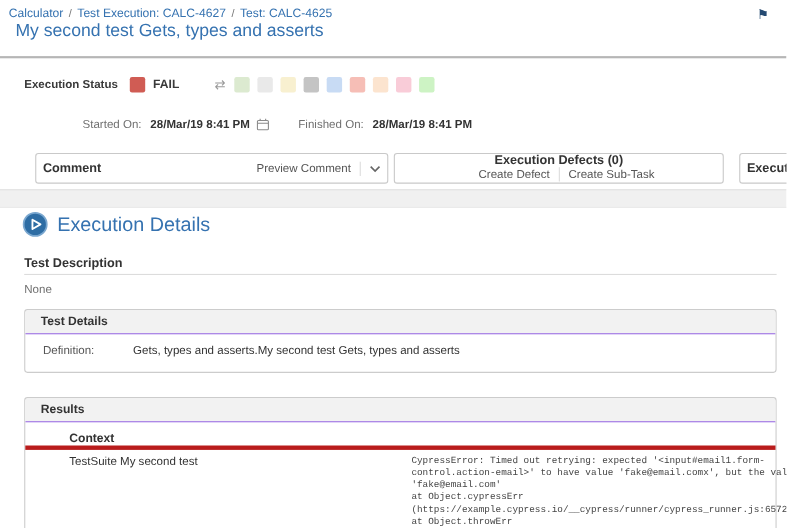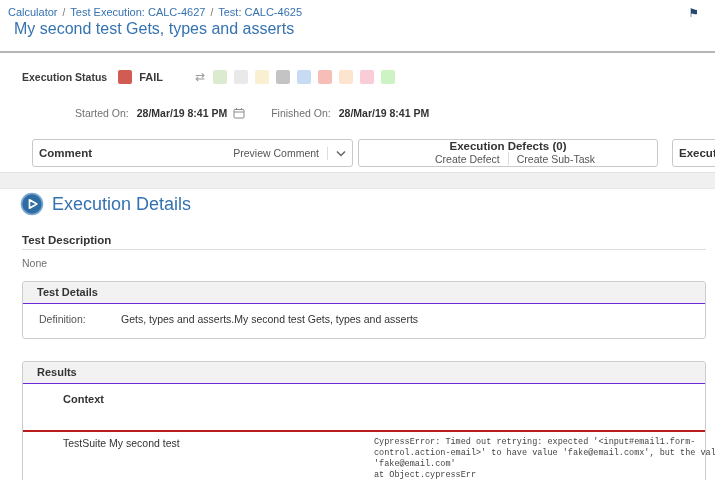--- a/index.html
+++ b/index.html
@@ -56,21 +56,21 @@
   .box-header{background:#f2f2f2;border-bottom:1px solid #6d28d9;border-radius:3px 3px 0 0;padding:4px 14px 5px;font-size:11px;font-weight:bold;color:#333;}
   .box-details{top:281px;}
   .box-results{top:361px;height:160px;border-radius:3px 3px 0 0;}
 
   .td-body{padding:6px 0 9px;}
   .kv-row{display:flex;font-size:10.5px;padding:3px 0 4px 16px;}
   .kv-label{width:82px;color:#555;flex-shrink:0;}
   .kv-value{color:#333;}
 
   .results-body{padding-top:9px;}
-  .rt-header{display:flex;font-size:11px;font-weight:bold;color:#333;padding-bottom:25px;border-bottom:2px solid #b91c1c;}
+  .rt-header{display:flex;font-size:11px;font-weight:bold;color:#333;padding-bottom:0;border-bottom:4px solid #b91c1c;}
   .col-context{width:351px;padding-left:40px;box-sizing:border-box;flex-shrink:0;}
   .col-error{flex:1;overflow:visible;}
   .rt-row{display:flex;padding-top:5px;font-size:10.5px;color:#333;align-items:flex-start;}
   .error-msg{font-family:"Liberation Mono","DejaVu Sans Mono",monospace;font-size:8.5px;line-height:11px;white-space:pre;color:#444;}
 </style>
 </head>
 <body>
 
 <div class="header">
   <div class="breadcrumb">

